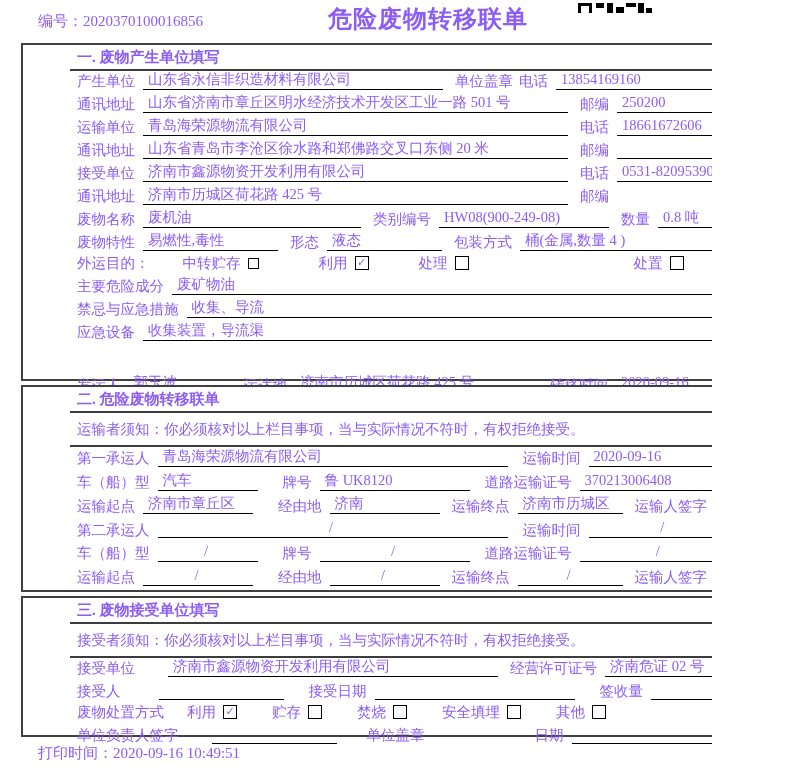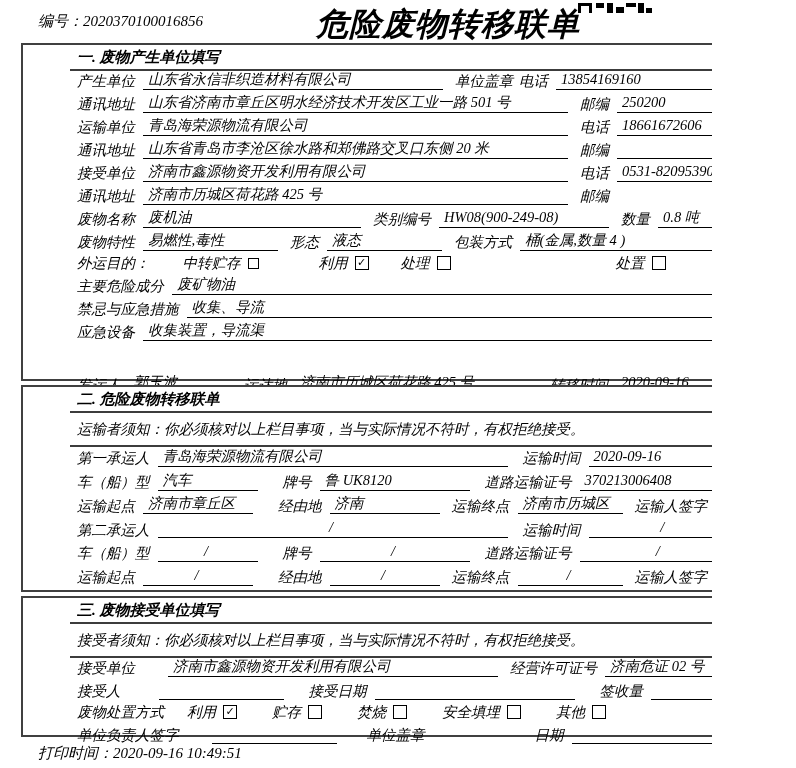--- a/index.html
+++ b/index.html
@@ -1,19 +1,19 @@
 <!DOCTYPE html>
 <html><head>
 <meta charset="utf-8">
 <style>
   html,body{margin:0;padding:0;background:#fff;}
   .page{position:relative;width:712px;height:768px;background:#ffffff;overflow:hidden;
-        font-family:"Liberation Serif","DejaVu Serif",serif;color:#000000;font-style:italic;}
+        font-family:"Liberation Serif","DejaVu Serif",serif;color:#8b5cf6;}
   .hdr-num{position:absolute;left:38px;top:12px;font-size:15px;}
-  .doc-title{position:absolute;left:316px;top:3px;font-size:32px;font-weight:bold;letter-spacing:1px;}
+  .doc-title{position:absolute;left:328px;top:3px;font-size:24px;font-weight:bold;letter-spacing:1px;}
   .qr-frag{position:absolute;left:578px;top:0;}
   .page-edge{position:absolute;left:791px;top:6px;width:2px;height:756px;background:#bdbdbd;}
 
   .box{position:absolute;left:21px;width:726px;border:2px solid #404040;box-sizing:border-box;
        display:flex;flex-direction:column;background:#fff;padding-left:47px;}
   .box1{top:43px;height:338px;}
   .box2{top:385px;height:207px;}
   .box3{top:596px;height:141px;}
   .sec-title{font-weight:bold;font-size:15px;padding:3px 7px 2px;border-bottom:2px solid #3c3c3c;flex:0 0 auto;}
   .notice{font-size:14.5px;padding:7px 7px 6px;border-bottom:2px solid #3c3c3c;flex:0 0 auto;}
@@ -24,21 +24,21 @@
   .u{display:block;height:19px;border-bottom:1px solid #000;padding:0 3px 0 5px;
      white-space:nowrap;overflow:hidden;flex:0 0 auto;box-sizing:border-box;}
   .fill{flex:1 1 auto;}
   .ctr{text-align:center;padding-left:0;}
   .push{margin-left:auto;}
   .w95{width:95px;}.w100{width:100px;}.w105{width:105px;}.w110{width:110px;}.w115{width:115px;}
   .w125{width:125px;}.w135{width:135px;}.w150{width:150px;}.w170{width:170px;}.w183{width:183px;}
   .w200{width:200px;}.w218{width:218px;}.w240{width:240px;}.w300{width:300px;}.w330{width:330px;}
   .w350{width:350px;}.w425{width:425px;}
   .ml10{margin-left:25px;}.ml12{margin-left:12px;}.ml15{margin-left:15px;}.ml20{margin-left:20px;margin-top:32px;}
-  .ml25{margin-left:25px;}.ml30{margin-left:30px;}.ml35{margin-left:35px;}.ml50{margin-left:32px;}
+  .ml25{margin-left:25px;}.ml30{margin-left:30px;}.ml35{margin-left:35px;}.ml50{margin-left:50px;}
   .ml60{margin-left:60px;}.ml110{margin-left:110px;}.ml165{margin-left:165px;}
   .opt{display:flex;align-items:center;flex:0 0 auto;}
   .cb{display:inline-block;width:12px;height:12px;border:1px solid #000;margin-left:7px;
       font-size:11px;line-height:12px;text-align:center;
       font-family:"DejaVu Sans","Liberation Sans",sans-serif;}
   .cb.sm{width:9px;height:9px;line-height:9px;font-size:8px;}
   .print-time{position:absolute;left:38px;top:744px;font-size:15px;}
 </style>
 </head>
 <body>

